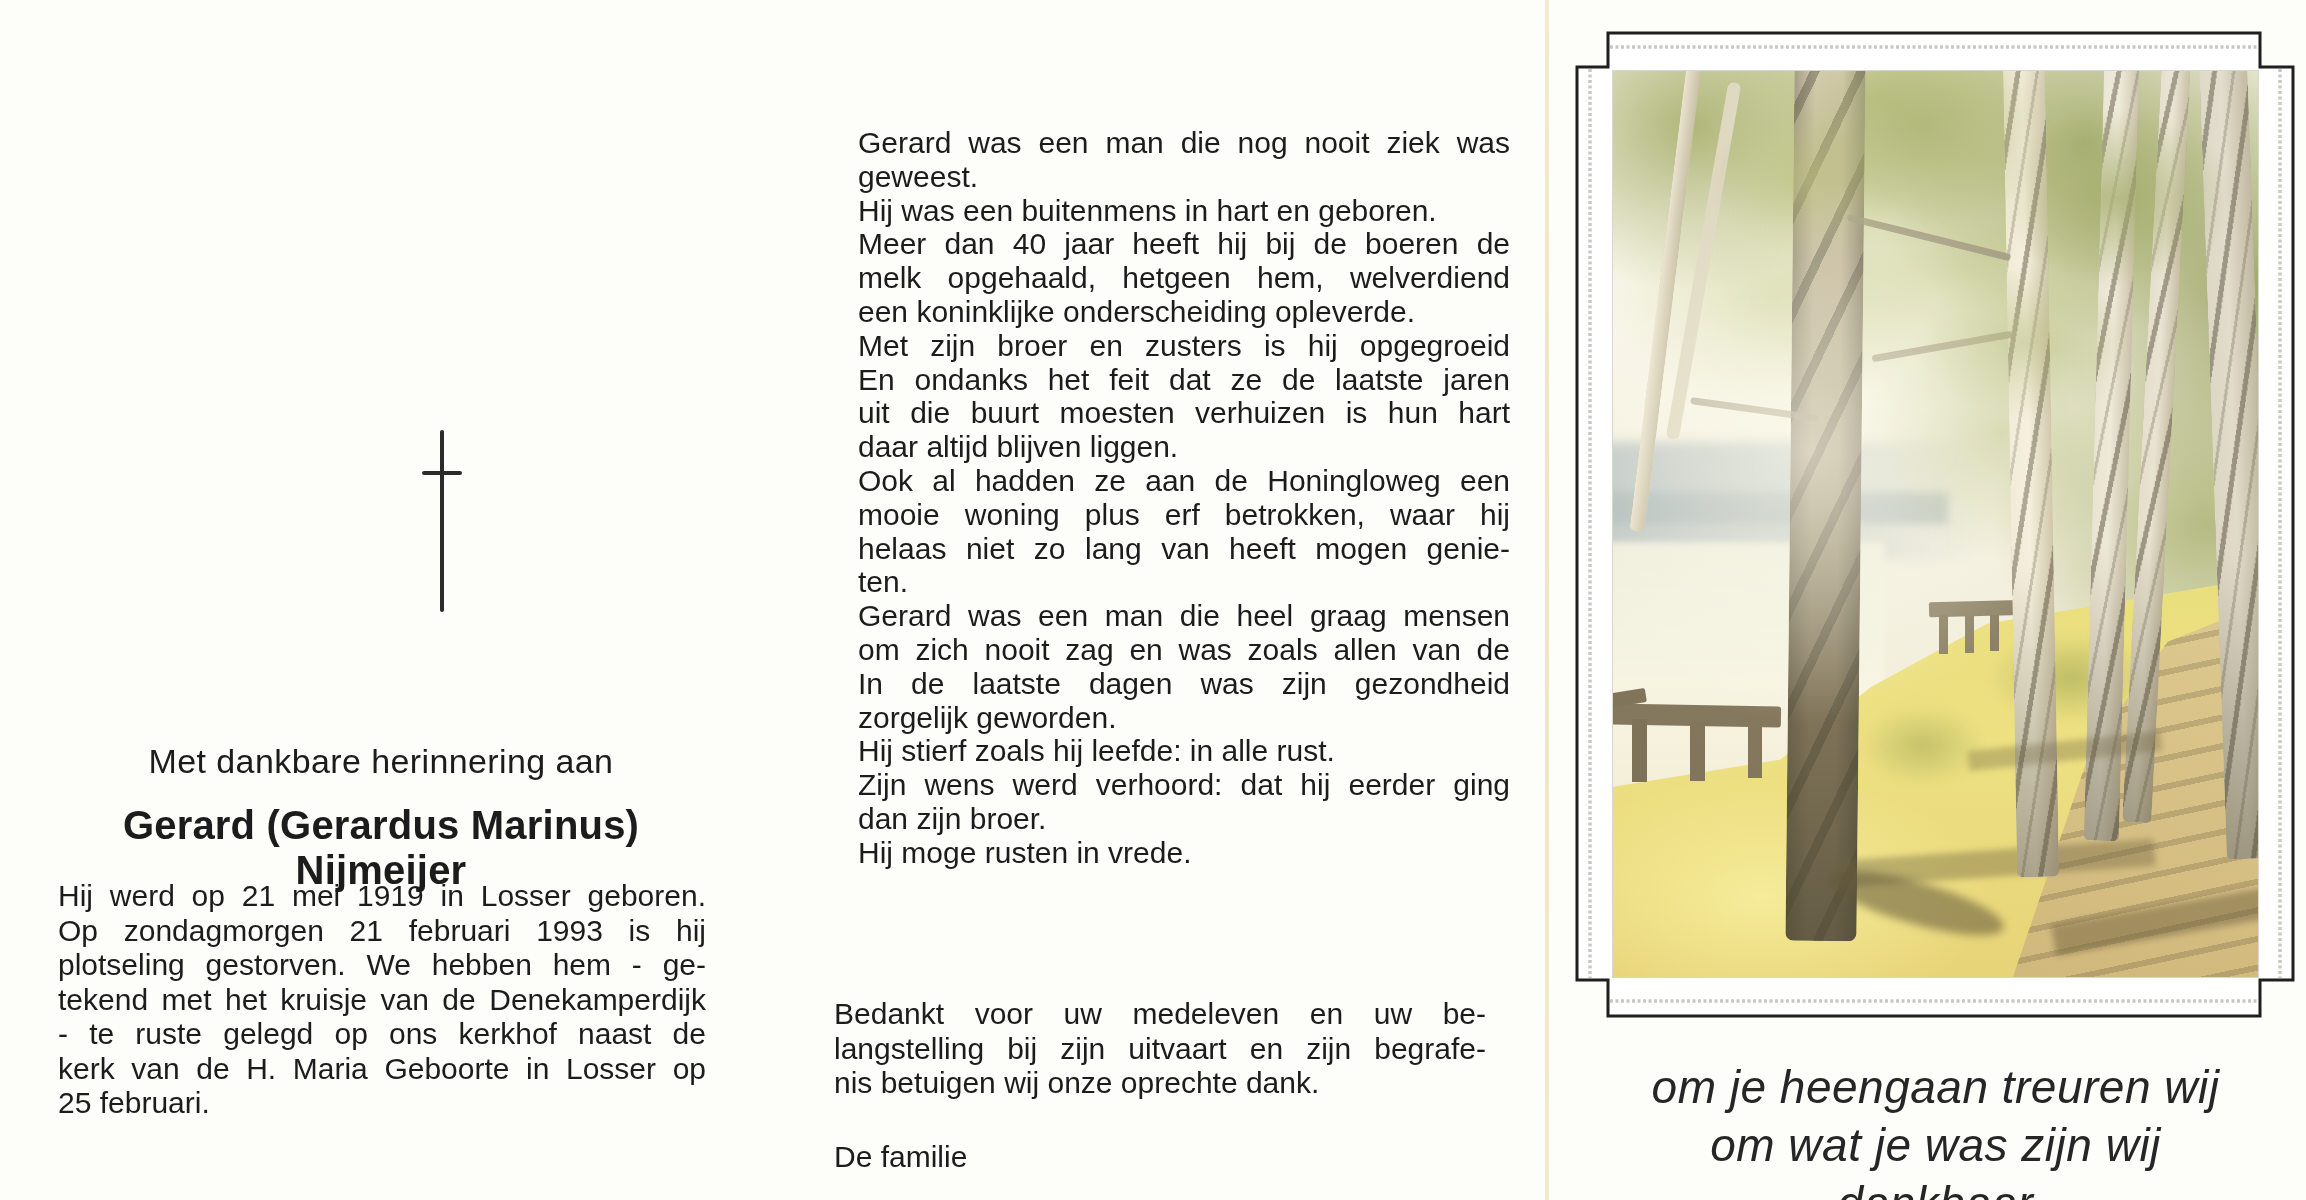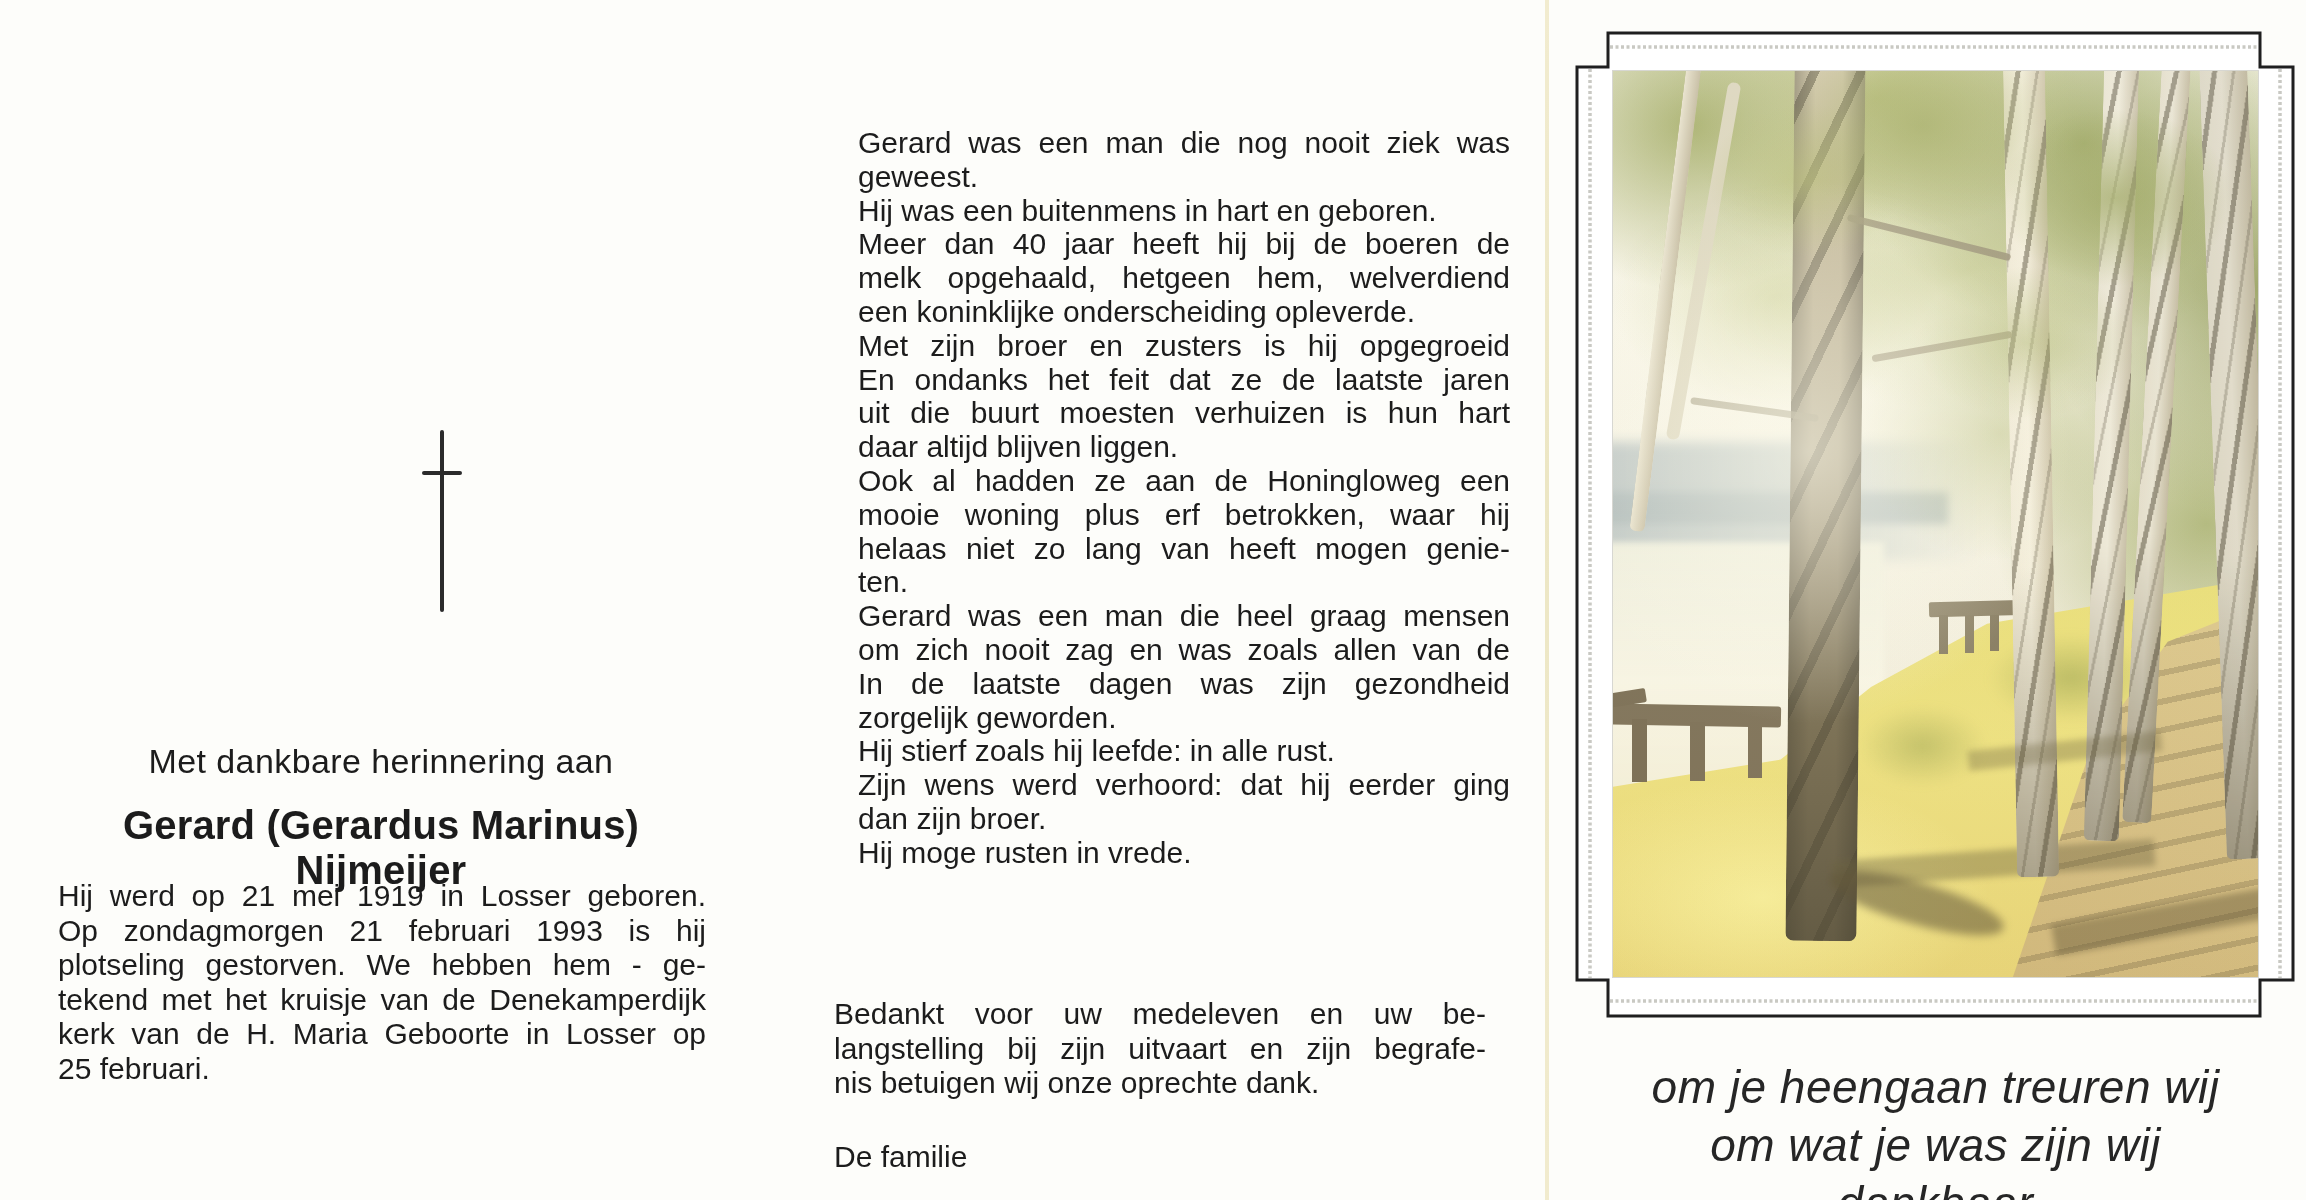--- a/index.html
+++ b/index.html
@@ -126,20 +126,21 @@
   <div class="panel-left">
     <div class="cross-v"></div>
     <div class="cross-h"></div>
     <div class="intro">Met dankbare herinnering aan</div>
     <div class="name">Gerard (Gerardus Marinus) Nijmeijer</div>
     <div class="bio">
         <div class="tline fill">Hij werd op 21 mei 1919 in Losser geboren.</div>
         <div class="tline fill">Op zondagmorgen 21 februari 1993 is hij</div>
         <div class="tline fill">plotseling gestorven. We hebben hem - ge-</div>
         <div class="tline fill">tekend met het kruisje van de Denekamperdijk</div>
+        <div class="tline fill">- te ruste gelegd op ons kerkhof naast de</div>
         <div class="tline fill">kerk van de H. Maria Geboorte in Losser op</div>
         <div class="tline">25 februari.</div>
       </div>
   </div>
 
   <div class="panel-mid">
     <div class="story">
         <div class="tline fill">Gerard was een man die nog nooit ziek was</div>
         <div class="tline">geweest.</div>
         <div class="tline">Hij was een buitenmens in hart en geboren.</div>

